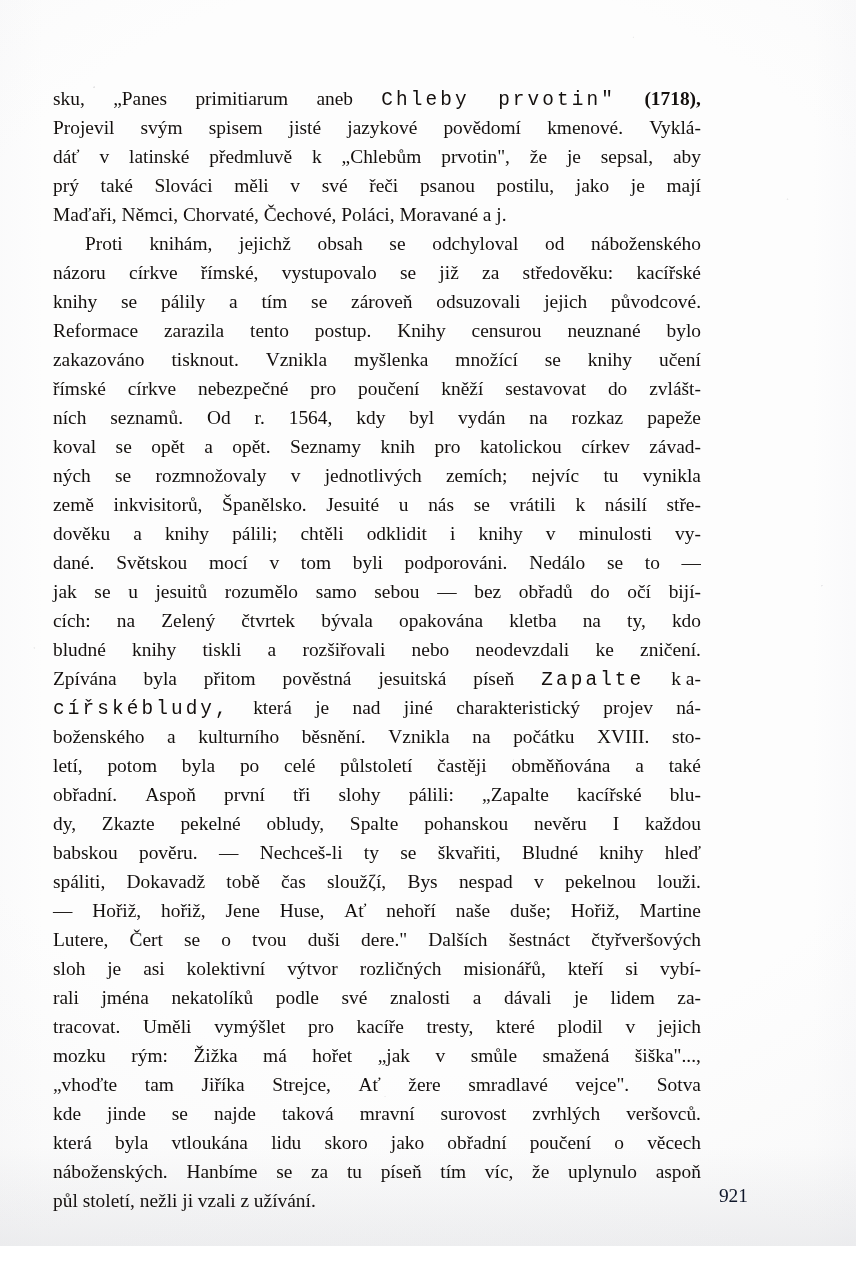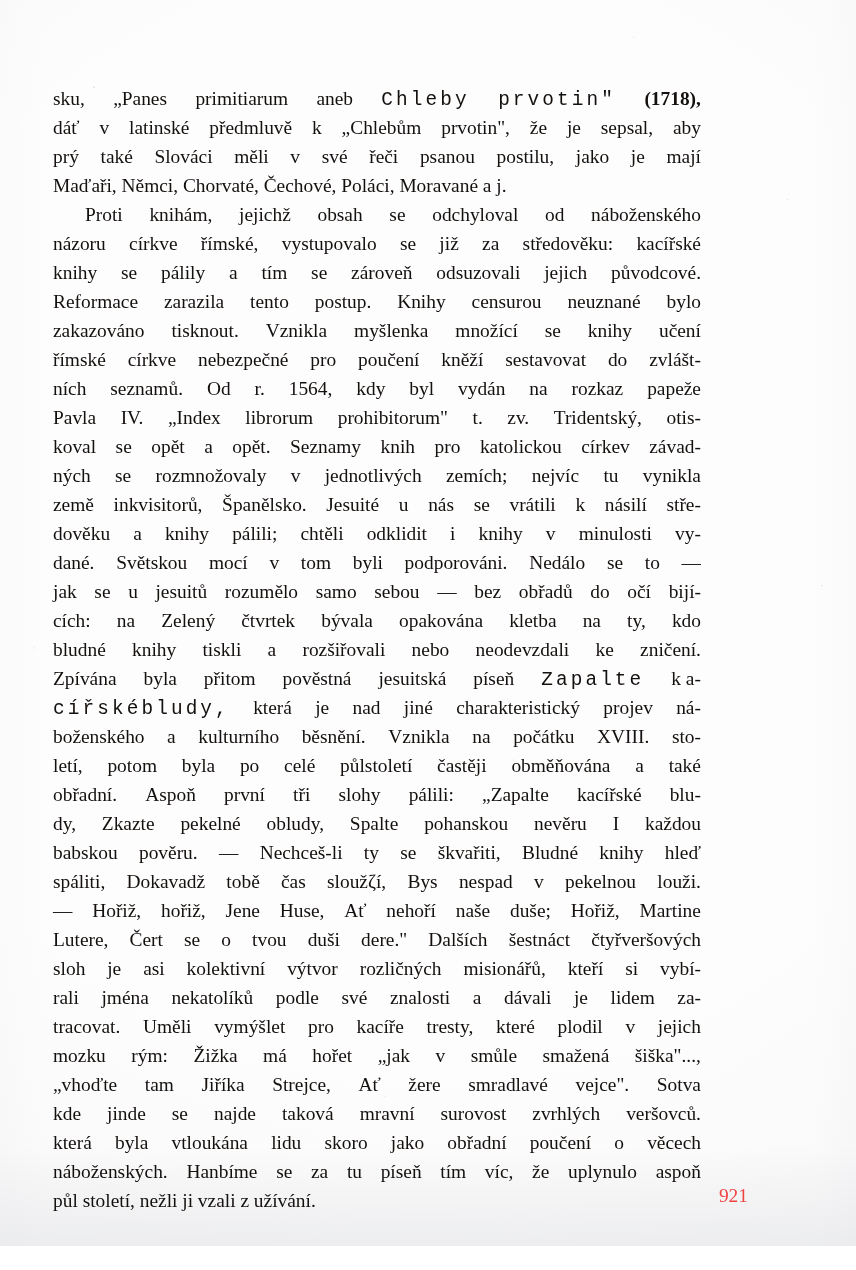--- a/index.html
+++ b/index.html
@@ -85,41 +85,51 @@
 
   #page-number {
     position: absolute;
     left: 0;
     top: 1183px;
     width: 748px;
     text-align: right;
     font-size: 19.4px;
     line-height: 26px;
     font-family: "Liberation Serif", "DejaVu Serif", serif;
-    color: #ef4444;
+    color: #0f172a;
   }
 </style>
 </head>
 <body>
 
 <div id="page">
 
   <div id="paper-texture"></div>
   <div id="speckles"></div>
 
   <div id="text-block">
       <div class="para">
         <div class="line justify">
           <span class="w">sku,</span>
           <span class="w">„Panes</span>
           <span class="w">primitiarum</span>
           <span class="w">aneb</span>
           <span class="w"><span class="spaced">Chleby</span></span>
           <span class="w"><span class="spaced">prvotin"</span></span>
           <span class="w"><span class="bold">(1718),</span></span>
+        </div>
+        <div class="line justify">
+          <span class="w">Projevil</span>
+          <span class="w">svým</span>
+          <span class="w">spisem</span>
+          <span class="w">jisté</span>
+          <span class="w">jazykové</span>
+          <span class="w">povědomí</span>
+          <span class="w">kmenové.</span>
+          <span class="w">Vyklá-</span>
         </div>
         <div class="line justify">
           <span class="w">dáť</span>
           <span class="w">v</span>
           <span class="w">latinské</span>
           <span class="w">předmluvě</span>
           <span class="w">k</span>
           <span class="w">„Chlebům</span>
           <span class="w">prvotin",</span>
           <span class="w">že</span>
@@ -215,31 +225,20 @@
           <span class="w">r.</span>
           <span class="w">1564,</span>
           <span class="w">kdy</span>
           <span class="w">byl</span>
           <span class="w">vydán</span>
           <span class="w">na</span>
           <span class="w">rozkaz</span>
           <span class="w">papeže</span>
         </div>
         <div class="line justify">
-          <span class="w">Pavla</span>
-          <span class="w">IV.</span>
-          <span class="w">„Index</span>
-          <span class="w">librorum</span>
-          <span class="w">prohibitorum"</span>
-          <span class="w">t.</span>
-          <span class="w">zv.</span>
-          <span class="w">Tridentský,</span>
-          <span class="w">otis-</span>
-        </div>
-        <div class="line justify">
           <span class="w">koval</span>
           <span class="w">se</span>
           <span class="w">opět</span>
           <span class="w">a</span>
           <span class="w">opět.</span>
           <span class="w">Seznamy</span>
           <span class="w">knih</span>
           <span class="w">pro</span>
           <span class="w">katolickou</span>
           <span class="w">církev</span>

